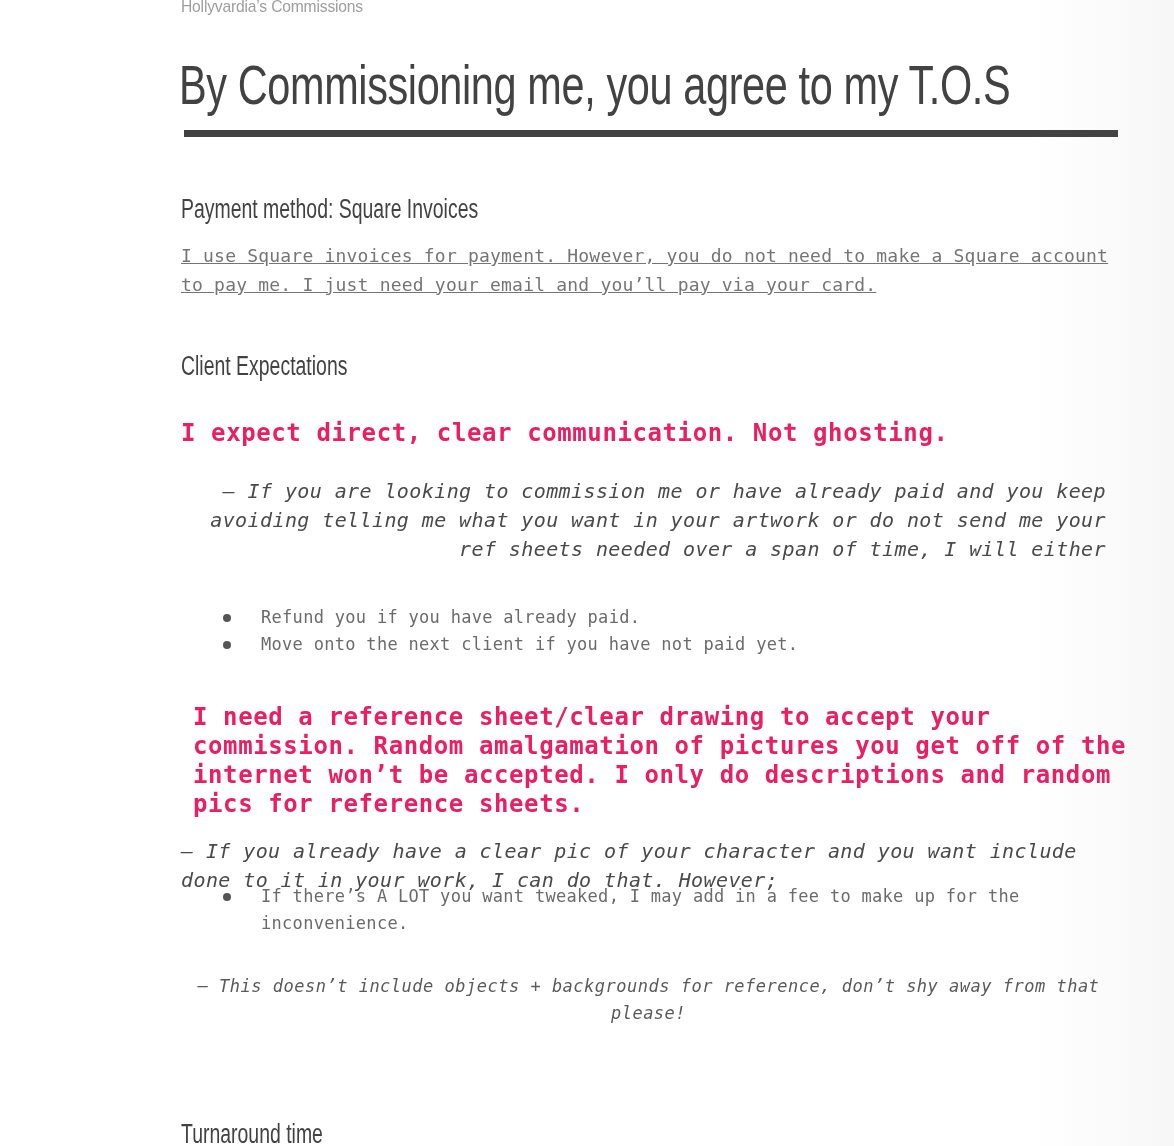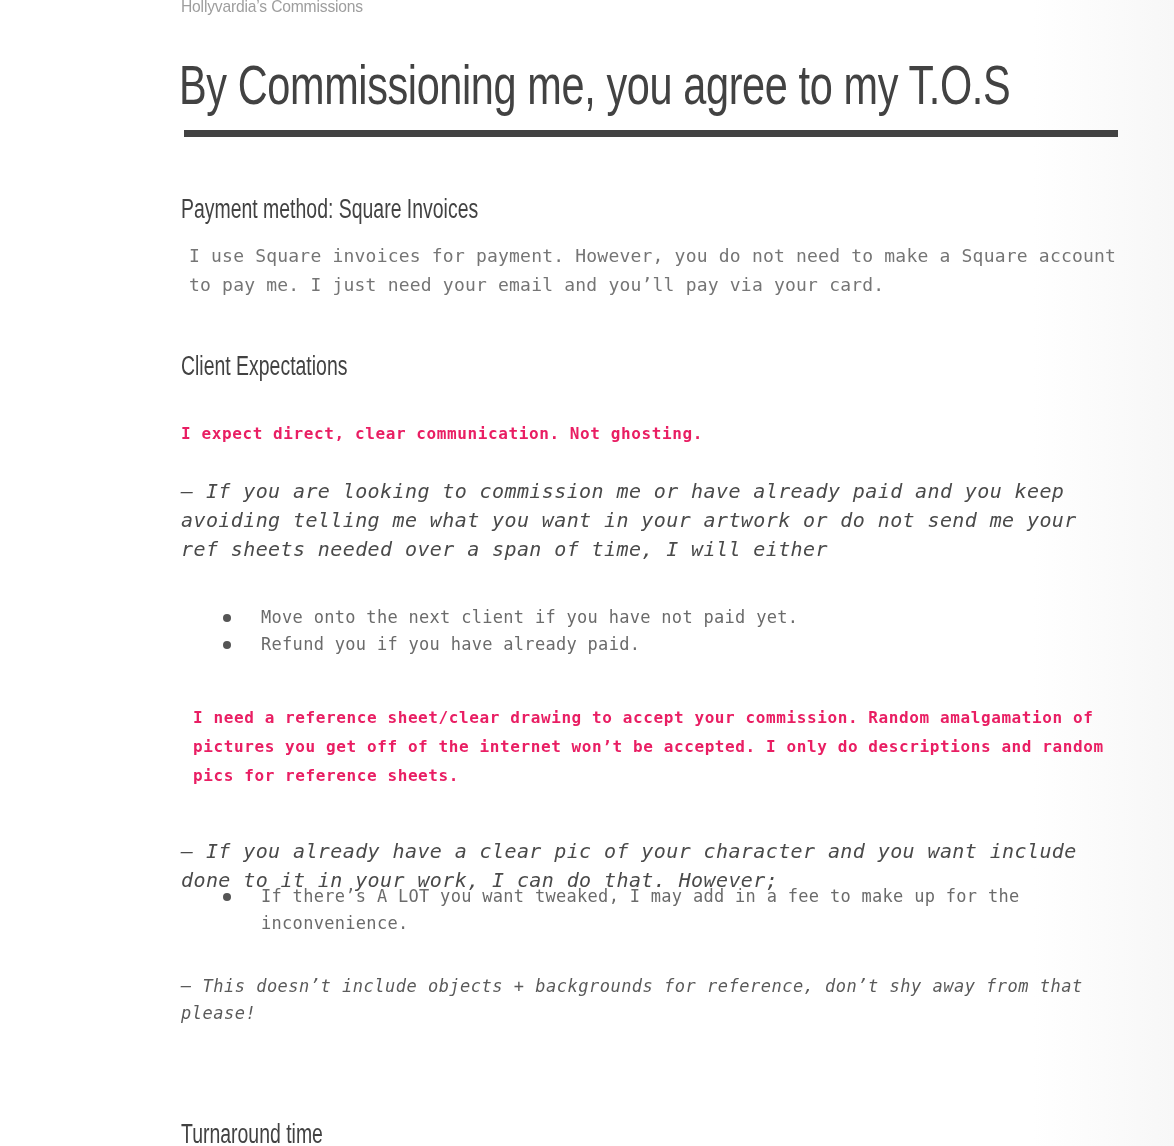--- a/index.html
+++ b/index.html
@@ -59,35 +59,36 @@
       font-family: "Liberation Sans", sans-serif;
       font-size: 27px;
       color: #424242;
       white-space: nowrap;
       transform: scaleX(0.72);
       transform-origin: left top;
       line-height: 32px;
     }
     .body-text {
       position: absolute;
-      left: 8px;
+      left: 0;
       width: 940px;
       font-family: "DejaVu Sans Mono", monospace;
       font-size: 18px;
       line-height: 28.5px;
       color: #757575;
       letter-spacing: 0.2px;
+      text-decoration: underline;
     }
     .callout {
       position: absolute;
       left: 0;
       width: 935px;
       font-family: "DejaVu Sans Mono", monospace;
       font-weight: bold;
-      font-size: 16px;
+      font-size: 24px;
       line-height: 29px;
       color: #e91e63;
       letter-spacing: 0.6px;
     }
     .italic-para {
       position: absolute;
       left: 0;
       width: 925px;
       font-family: "DejaVu Sans Mono", monospace;
       font-style: italic;
@@ -144,41 +145,41 @@
   <h1 class="title" style="margin:0;font-weight:normal;">By Commissioning me, you agree to my T.O.S</h1>
   <div class="title-rule"></div>
 
   <h2 class="h2" style="top:193px;margin:0;font-weight:normal;">Payment method: Square Invoices</h2>
   <p class="body-text" style="top:242px;margin:0;">I use Square invoices for payment. However, you do not need to make a Square account to pay me. I just need your email and you’ll pay via your card.</p>
 
   <h2 class="h2" style="top:350px;margin:0;font-weight:normal;">Client Expectations</h2>
 
   <p class="callout" style="top:419px;margin:0;">I expect direct, clear communication. Not ghosting.</p>
 
-  <p class="italic-para" style="top:477px;margin:0;">— If you are looking to commission me or have already paid and you keep avoiding telling me what you want in your artwork or do not send me your ref sheets needed over a span of time, I will either</p>
+  <p class="italic-para" style="top:477px;margin:0;text-align:right;">— If you are looking to commission me or have already paid and you keep avoiding telling me what you want in your artwork or do not send me your ref sheets needed over a span of time, I will either</p>
 
   <ul class="bullets" style="top:604px;">
     <li>
       <span class="bullet-dot"></span>
-      <span>Move onto the next client if you have not paid yet.</span>
+      <span>Refund you if you have already paid.</span>
     </li>
     <li>
       <span class="bullet-dot"></span>
-      <span>Refund you if you have already paid.</span>
+      <span>Move onto the next client if you have not paid yet.</span>
     </li>
   </ul>
 
   <p class="callout" style="top:691px;margin:12px;">I need a reference sheet/clear drawing to accept your commission. Random amalgamation of pictures you get off of the internet won’t be accepted. I only do descriptions and random pics for reference sheets.</p>
 
   <p class="italic-para" style="top:837px;margin:0;">— If you already have a clear pic of your character and you want include done to it in your work, I can do that. However;</p>
 
   <ul class="bullets" style="top:883px;">
     <li>
       <span class="bullet-dot"></span>
       <span>If there’s A LOT you want tweaked, I may add in a fee to make up for the inconvenience.</span>
     </li>
   </ul>
 
-  <p class="italic-small" style="top:973px;margin:0;">— This doesn’t include objects + backgrounds for reference, don’t shy away from that please!</p>
+  <p class="italic-small" style="top:973px;margin:0;text-align:center;">— This doesn’t include objects + backgrounds for reference, don’t shy away from that please!</p>
 
   <h2 class="h2" style="top:1118px;margin:0;font-weight:normal;">Turnaround time</h2>
 
 </div>
 
 </body></html>

